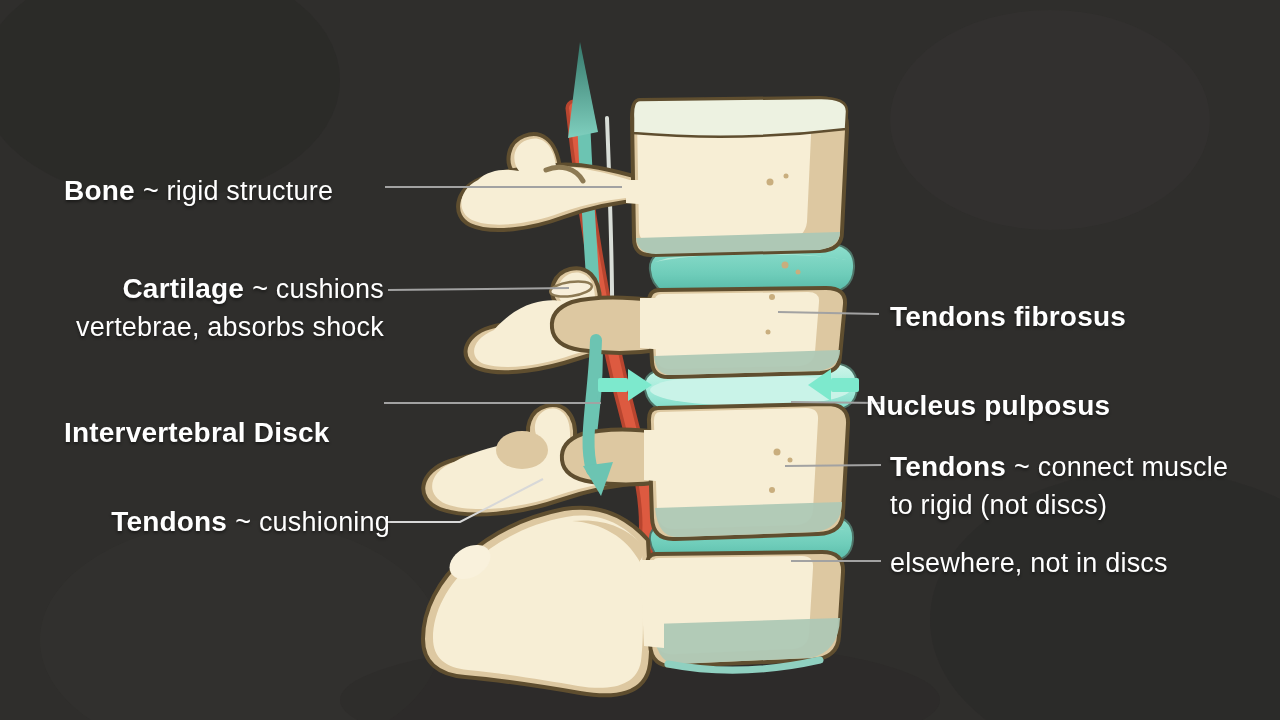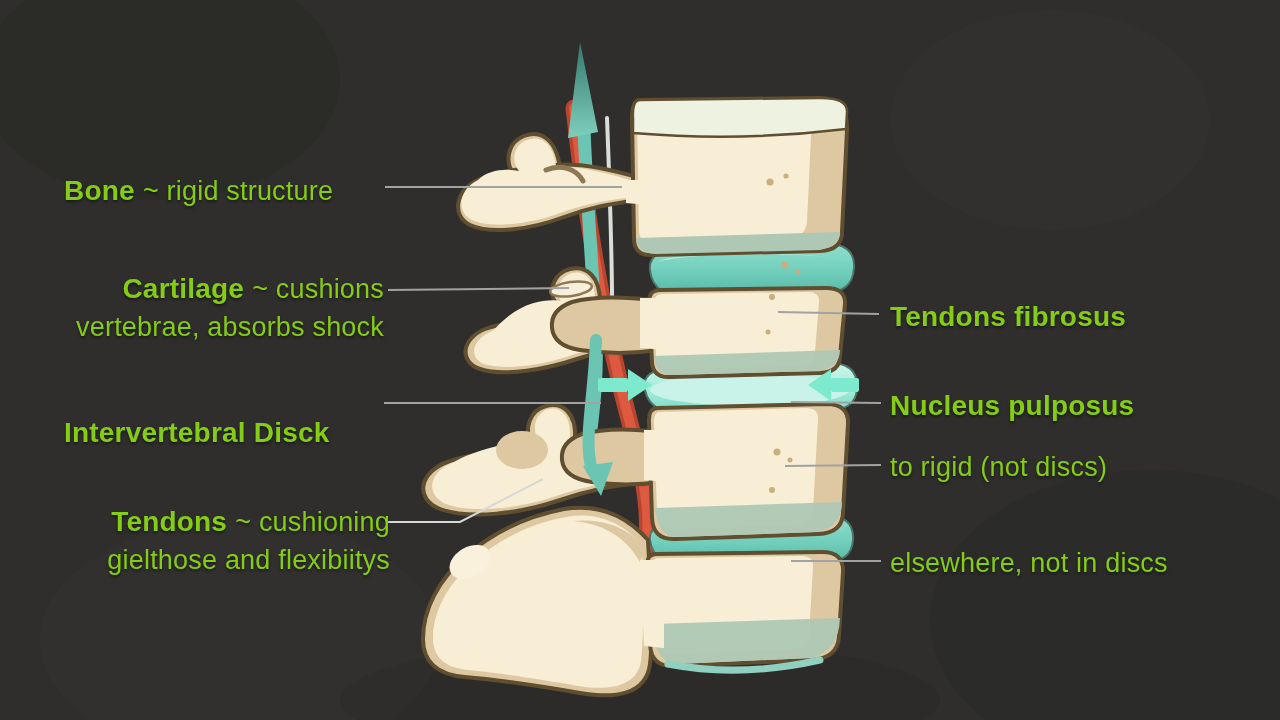--- a/index.html
+++ b/index.html
@@ -3,21 +3,21 @@
 <meta charset="utf-8">
 <style>
   html,body{margin:0;padding:0;background:#232220;}
   .stage{
     position:relative;width:1280px;height:720px;overflow:hidden;
     font-family:"Liberation Sans",sans-serif;
     background:#2f2e2c;
   }
   .stage svg{position:absolute;left:0;top:0;}
   .lbl{
-    position:absolute;color:#84cc16;font-size:27px;line-height:38px;
+    position:absolute;color:#ffffff;font-size:27px;line-height:38px;
     letter-spacing:.2px;text-shadow:0 2px 3px rgba(0,0,0,.45);
     white-space:nowrap;
   }
   .lbl .term{font-weight:700;font-size:28px;}
   .lbl .desc{margin-left:.30em;font-weight:400;}
   .lbl.center{text-align:right;}
   .lbl.right-col{ text-align:left; }
 </style>
 </head>
 <body>
@@ -196,32 +196,32 @@
     <div><b class="term">Cartilage</b><span class="desc">~ cushions</span></div>
     <div>vertebrae, absorbs shock</div>
   </div>
 
   <div class="lbl" style="left:64px;top:386px;margin-top:28px;">
     <b class="term">Intervertebral Disck</b>
   </div>
 
   <div class="lbl center" style="left:20px;top:503px;width:370px;">
     <div><b class="term">Tendons</b><span class="desc">~ cushioning</span></div>
-    <div>gielthose and flexibiitys</div>
   </div>
 
   <div class="lbl right-col" style="left:890px;top:298px;">
     <b class="term">Tendons fibrosus</b>
   </div>
 
-  <div class="lbl right-col" style="left:890px;top:387px;">
+  <div class="lbl right-col" style="left:866px;top:387px;">
     <b class="term">Nucleus pulposus</b>
   </div>
 
   <div class="lbl right-col" style="left:890px;top:448px;">
+    <div><b class="term">Tendons</b><span class="desc">~ connect muscle</span></div>
     <div>to rigid (not discs)</div>
   </div>
 
   <div class="lbl right-col" style="left:890px;top:544px;">
     <div>elsewhere, not in discs</div>
   </div>
 
 </div>
 
 </body></html>

